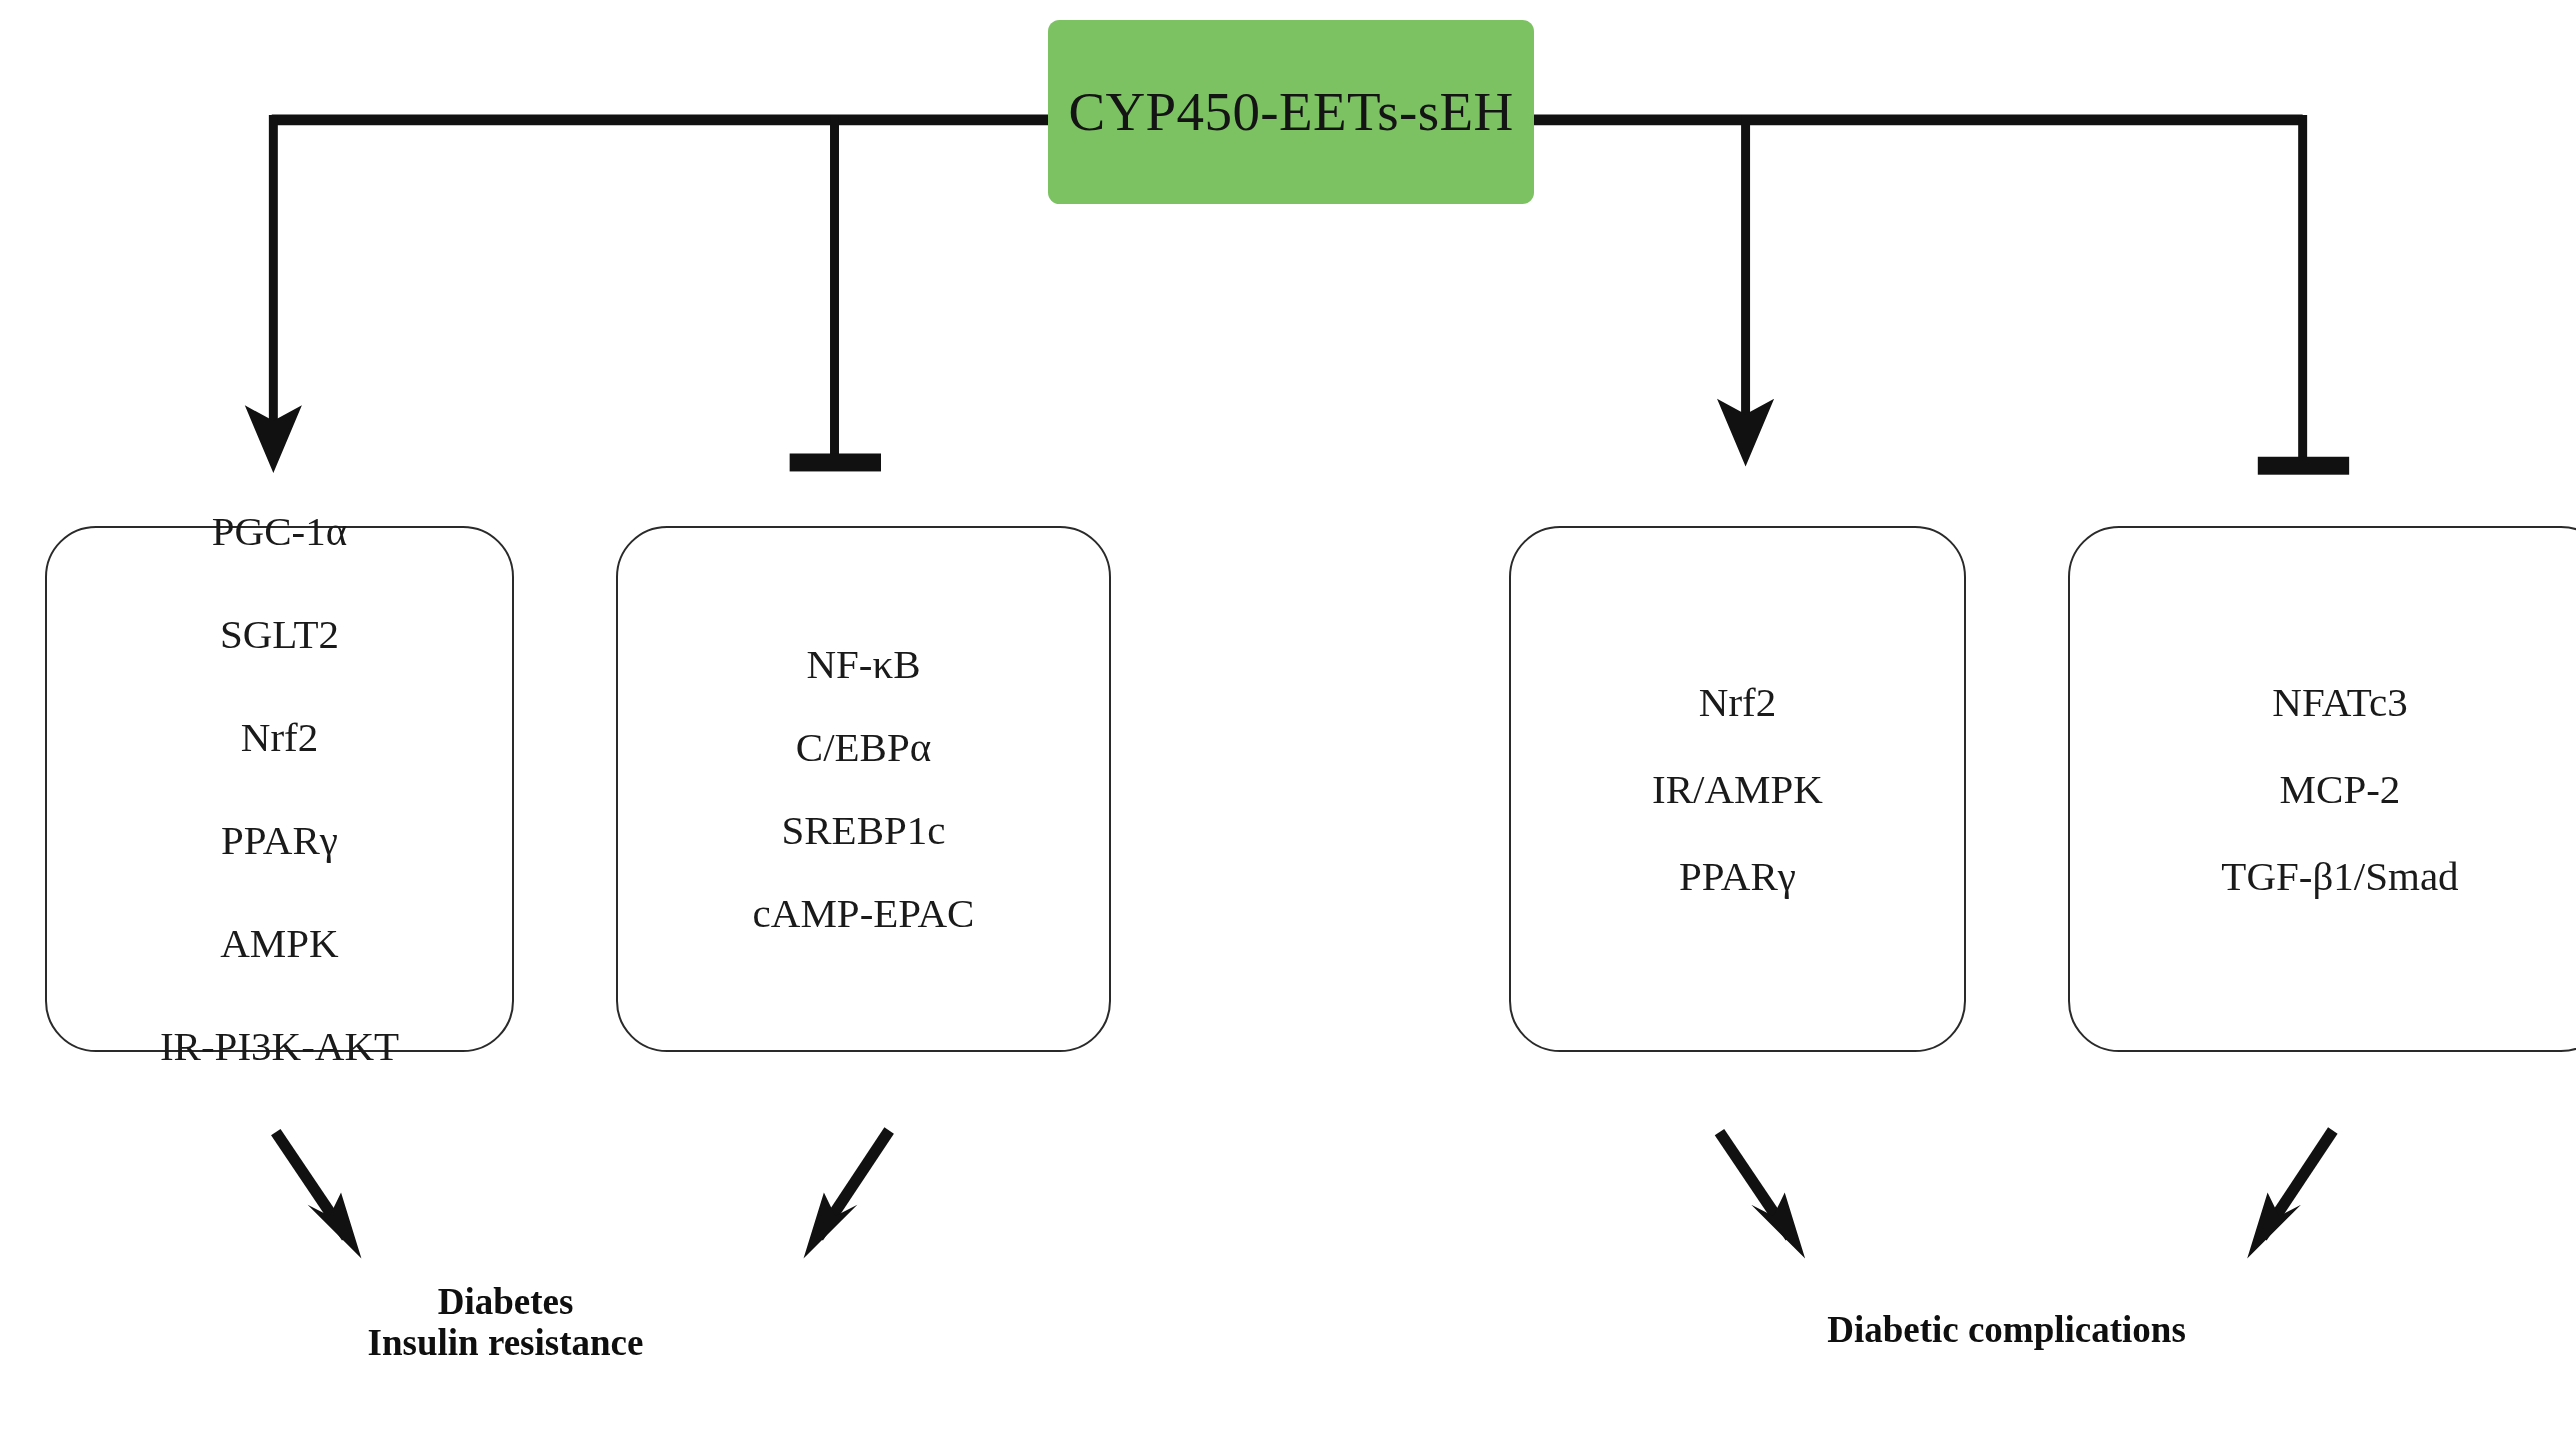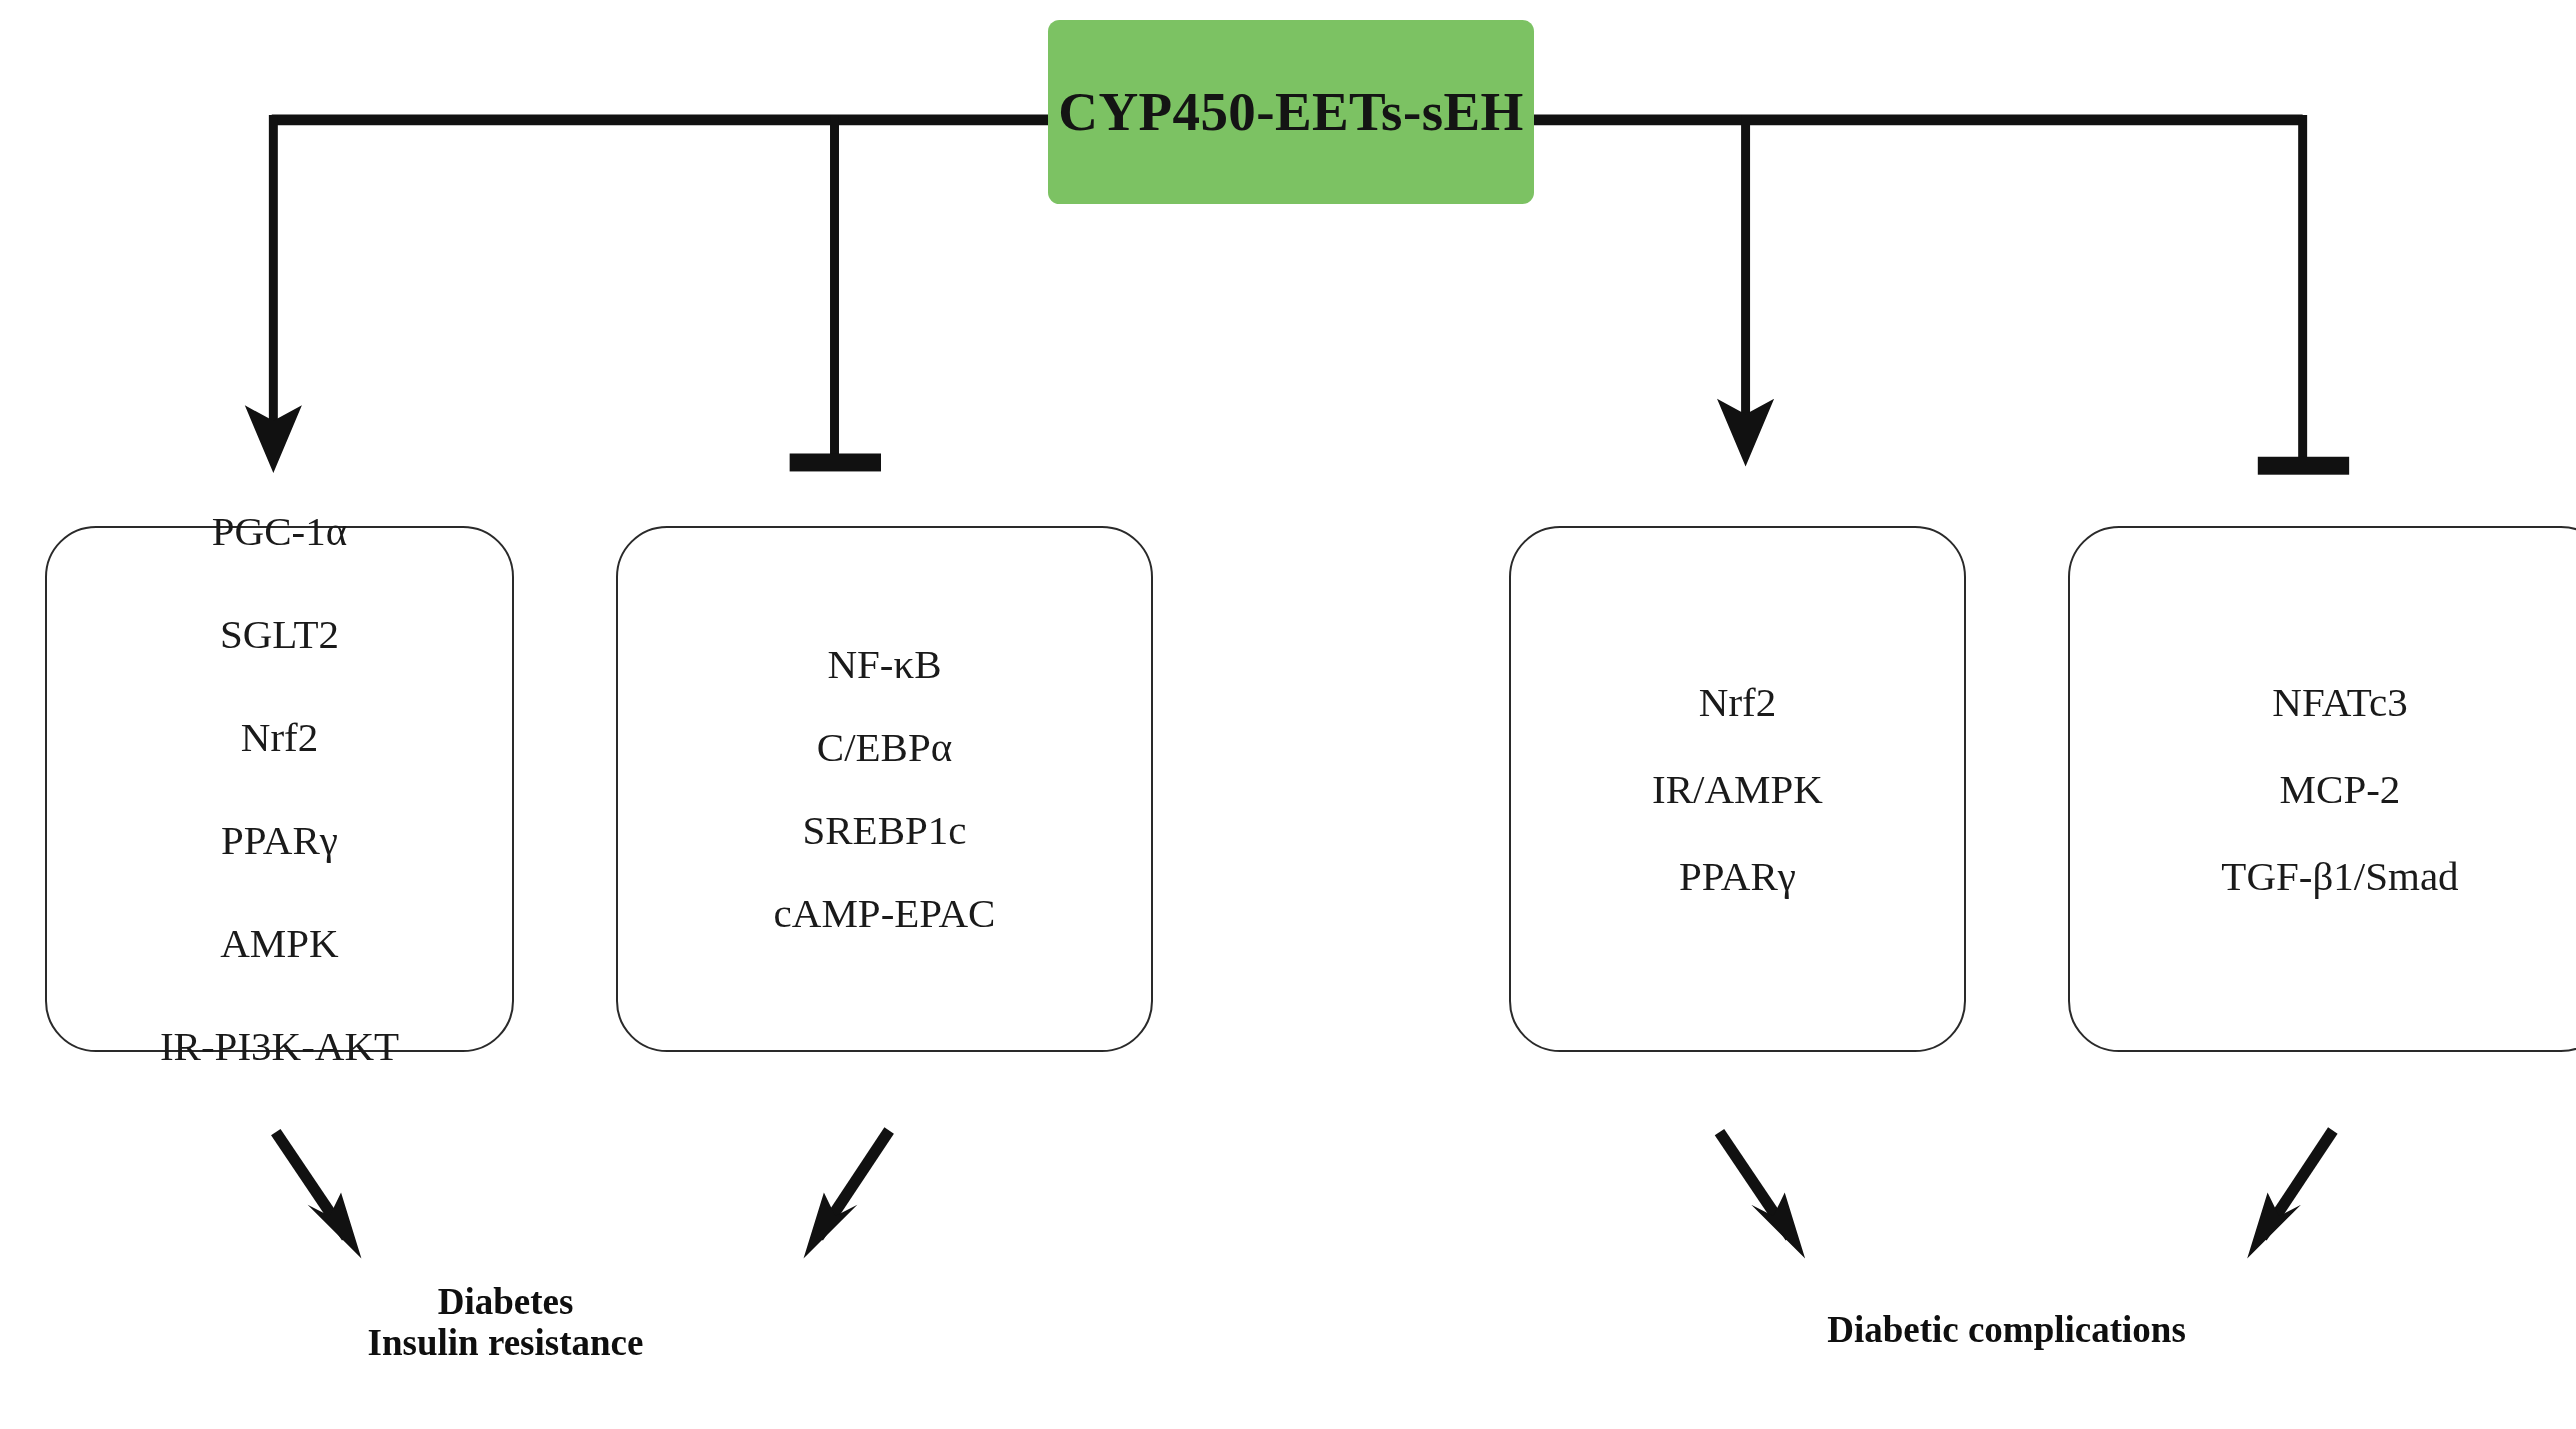--- a/index.html
+++ b/index.html
@@ -34,21 +34,21 @@
     height: 184px;
     background: #7cc263;
     border-radius: 11.4px;
     display: flex;
     align-items: center;
     justify-content: center;
     box-sizing: border-box;
   }
   .source-label {
     font-size: 55px;
-    font-weight: bold;
+    font-weight: normal;
     letter-spacing: 0.4px;
     color: #141414;
     white-space: nowrap;
   }
   .target-box {
     position: absolute;
     top: 526px;
     height: 526px;
     border: 2.4px solid #2a2a2a;
     border-radius: 51px;
@@ -60,21 +60,21 @@
     justify-content: center;
   }
   .target-box .item {
     font-size: 41px;
     line-height: 1.0;
     color: #1a1a1a;
     white-space: nowrap;
     text-align: center;
   }
   .box-1 { left: 45px;   width: 469px; gap: 28px; }
-  .box-2 { left: 616px;  width: 537px; }
+  .box-2 { left: 616px;  width: 495px; }
   .box-3 { left: 1509px; width: 457px; }
   .box-4 { left: 2068px; width: 544px; }
   .box-1 .item { margin: 17px 0; }
   .box-2 .item { margin: 21px 0; }
   .box-3 .item { margin: 23px 0; }
   .box-4 .item { margin: 23px 0; }
   .outcome {
     position: absolute;
     font-weight: bold;
     font-size: 37px;

